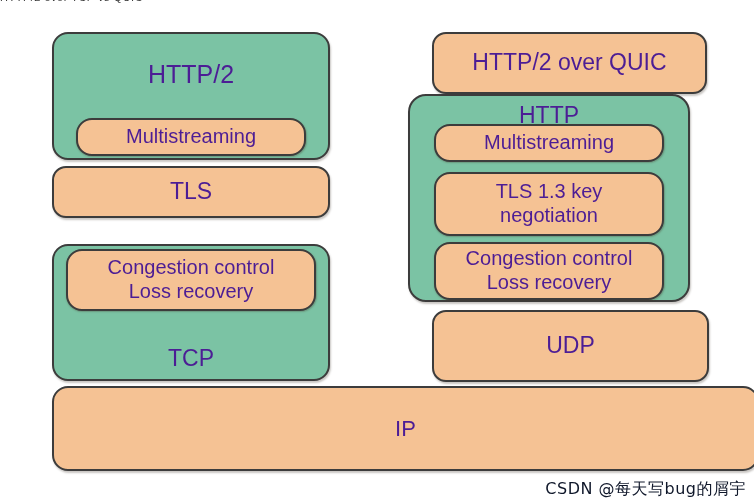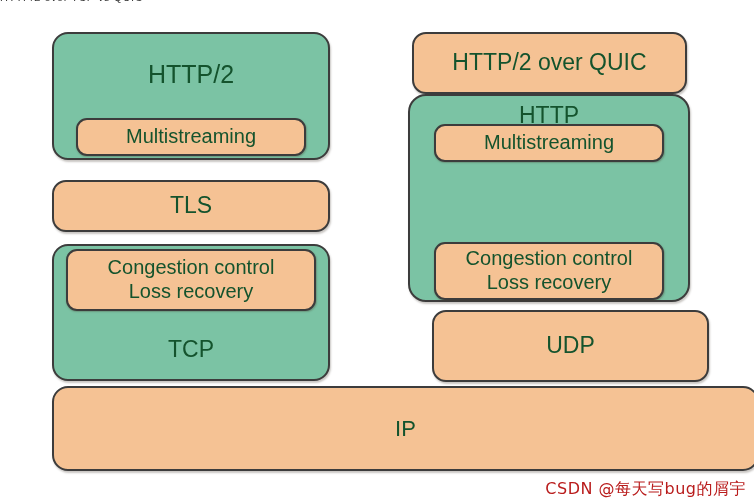--- a/index.html
+++ b/index.html
@@ -33,59 +33,59 @@
 
   .box {
     position: absolute;
     box-sizing: border-box;
     border: 2px solid #3c3c3c;
     border-radius: 12px;
     display: flex;
     align-items: center;
     justify-content: center;
     text-align: center;
-    color: #14532d;
+    color: #4c1d95;
     line-height: 1.18;
     box-shadow: 1px 2px 2px rgba(60,50,40,0.28);
   }
   .green { background: #7bc3a4; }
   .orange { background: #f5c294; }
 
   .inner {
-    border-radius: 11px;
+    border-radius: 16px;
     border-width: 2px;
     box-shadow: 0.5px 1px 1.5px rgba(70,55,40,0.30);
   }
 
   
   #http2        { left: 52px;  top: 32px;  width: 278px; height: 128px; font-size: 25px; align-items: flex-start; padding-top: 26px; border-radius: 16px; }
   #l-multi      { left: 76px;  top: 118px; width: 230px; height: 38px;  font-size: 20px; }
-  #tls          { left: 52px;  top: 180px; width: 278px; height: 52px;  font-size: 23px; border-radius: 14px; }
-  #tcp          { left: 52px;  top: 244px; width: 278px; height: 137px; font-size: 23px; align-items: flex-end; padding-bottom: 16px; border-radius: 16px; }
+  #tls          { left: 52px;  top: 166px; width: 278px; height: 52px;  font-size: 23px; border-radius: 14px; }
+  #tcp          { left: 52px;  top: 244px; width: 278px; height: 137px; font-size: 23px; align-items: flex-end; padding-bottom: 7px; border-radius: 16px; }
   #l-cc         { left: 66px;  top: 249px; width: 250px; height: 62px;  font-size: 20px; }
 
   
-  #h2quic       { left: 412px; top: 32px;  width: 275px; height: 62px;  font-size: 23px; border-radius: 14px; }
+  #h2quic       { left: 432px; top: 32px;  width: 275px; height: 62px;  font-size: 23px; border-radius: 14px; }
   #quic         { left: 408px; top: 94px;  width: 282px; height: 208px; font-size: 23px; align-items: flex-start; padding-top: 6px; border-radius: 18px; }
   #r-multi      { left: 434px; top: 124px; width: 230px; height: 38px;  font-size: 20px; }
   #r-tls        { left: 434px; top: 172px; width: 230px; height: 64px;  font-size: 20px; }
   #r-cc         { left: 434px; top: 242px; width: 230px; height: 58px;  font-size: 20px; }
   #udp          { left: 410px; top: 310px; width: 277px; height: 72px;  font-size: 23px; border-radius: 14px; margin-left: 22px; }
 
   
   #ip           { left: 52px;  top: 386px; width: 707px; height: 85px;  font-size: 22px; border-radius: 16px; }
 
   .multiline { white-space: pre-line; }
 
   #watermark {
     position: absolute;
     right: 8px;
     bottom: 4px;
     font-size: 16px;
-    color: #b91c1c;
+    color: #0f172a;
     letter-spacing: 0.5px;
     white-space: nowrap;
     font-family: "DejaVu Sans", sans-serif;
   }
 </style>
 </head>
 <body>
 
 <div id="canvas">
 
@@ -117,20 +117,24 @@
   </div>
 
   <div class="box green" id="quic">
     <span>HTTP</span>
   </div>
 
   <div class="box orange inner" id="r-multi">
     <span>Multistreaming</span>
   </div>
 
+  <div class="box orange inner" id="r-tls">
+    <span class="multiline">TLS 1.3 key
+negotiation</span>
+  </div>
 
   <div class="box orange inner" id="r-cc">
     <span class="multiline">Congestion control
 Loss recovery</span>
   </div>
 
   <div class="box orange" id="udp">
     <span>UDP</span>
   </div>
 

